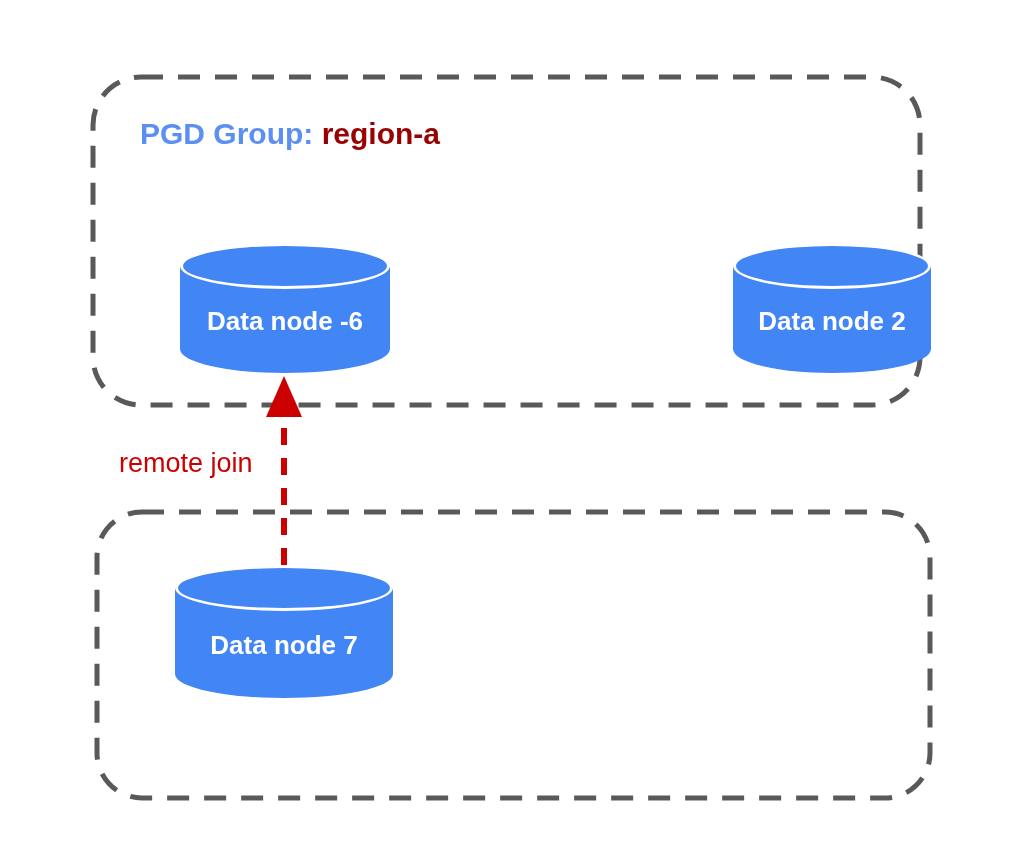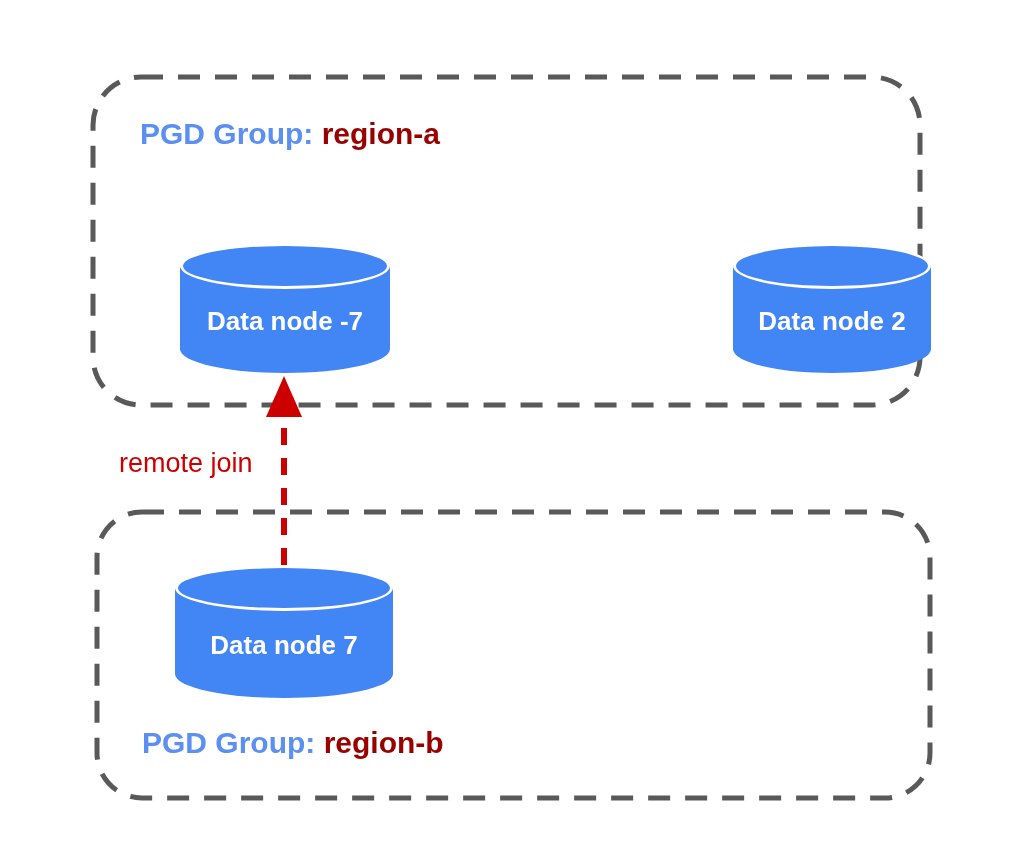--- a/index.html
+++ b/index.html
@@ -100,36 +100,32 @@
   </svg>
 
   <div class="group-label" style="left:140px; top:119px;">
     <span class="lbl-blue">PGD Group:</span>
     <span class="lbl-red">region-a</span>
   </div>
 
   <div class="cylinder" style="left:180px; top:243px; width:210px; height:130px;">
     <div class="cyl-body"></div>
     <div class="cyl-top"></div>
-    <div class="cyl-label">Data node -7</div>
+    <div class="cyl-label">Data node -6</div>
   </div>
 
 
   <div class="cylinder" style="left:686px; top:243px; width:198px; height:130px;margin-left:47px;">
     <div class="cyl-body"></div>
     <div class="cyl-top"></div>
     <div class="cyl-label">Data node 2</div>
   </div>
 
   <div class="remote-join-label">remote join</div>
 
   <div class="cylinder" style="left:175px; top:565px; width:218px; height:133px;">
     <div class="cyl-body"></div>
     <div class="cyl-top"></div>
     <div class="cyl-label">Data node 7</div>
   </div>
 
-  <div class="group-label" style="left:142px; top:728px;">
-    <span class="lbl-blue">PGD Group:</span>
-    <span class="lbl-red">region-b</span>
-  </div>
 
 </div>
 
 </body></html>

